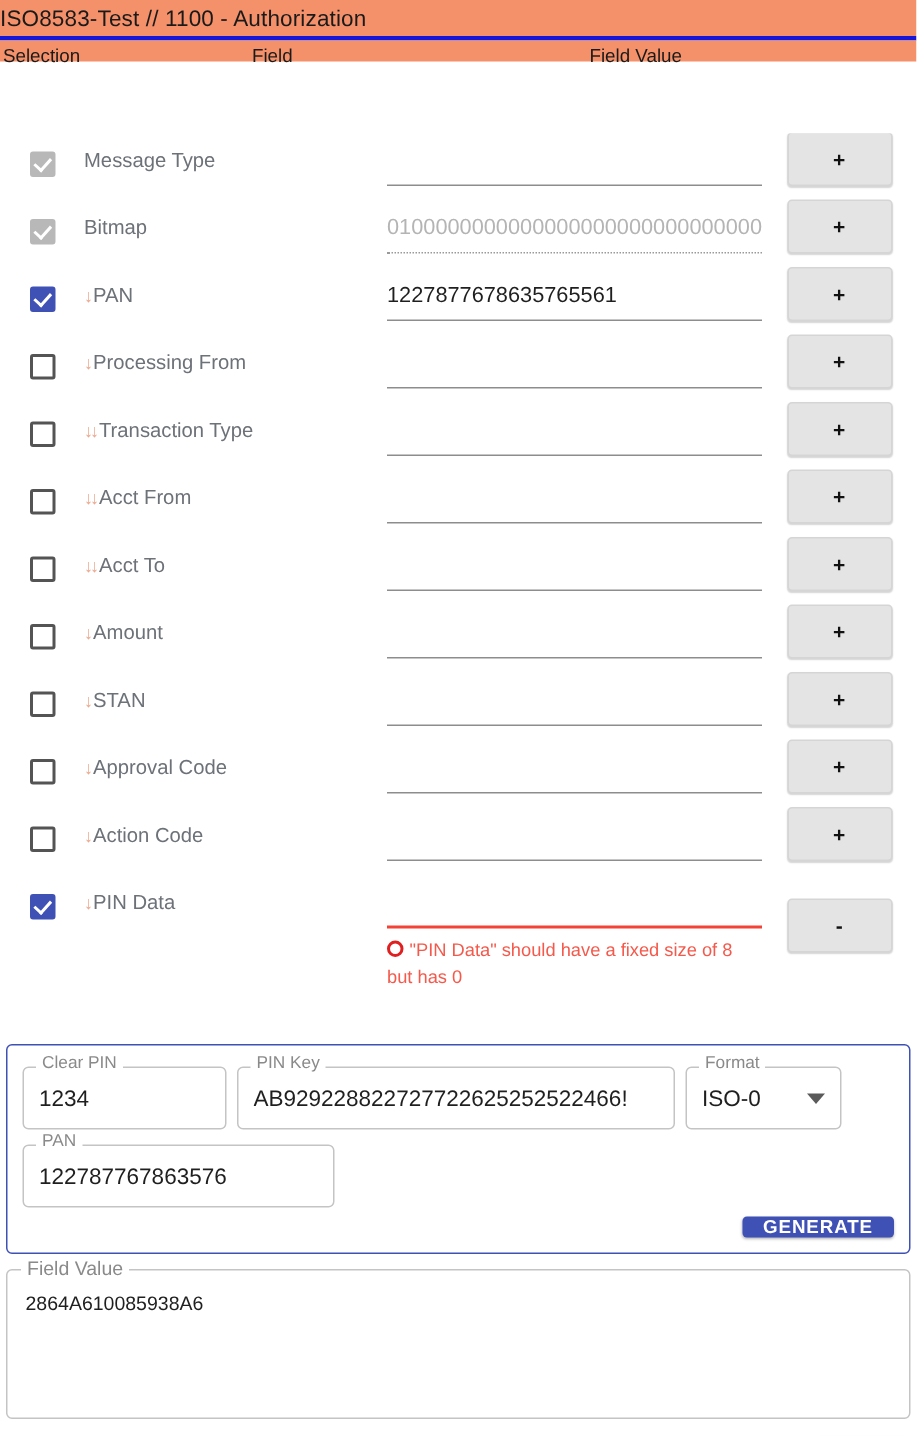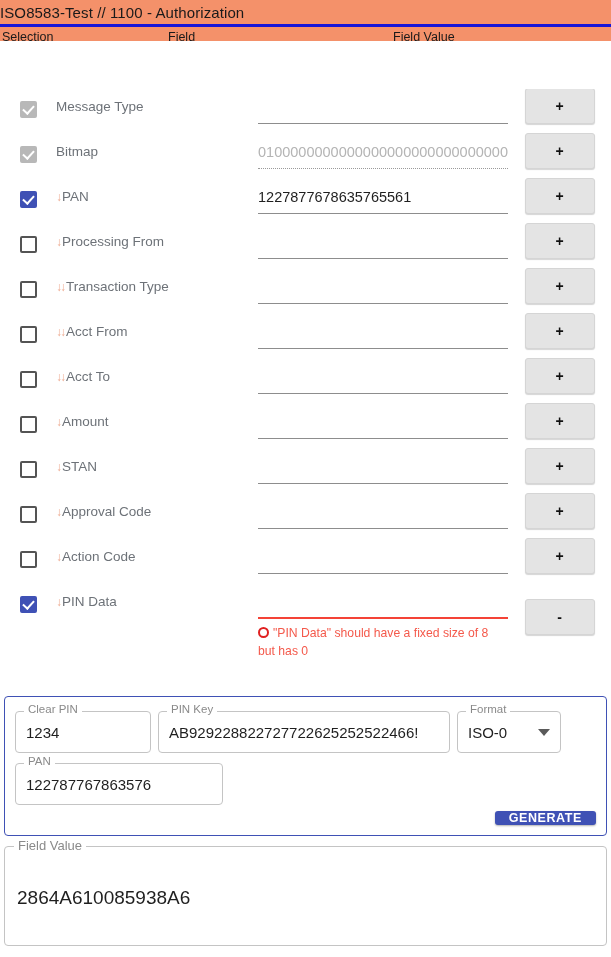--- a/index.html
+++ b/index.html
@@ -265,21 +265,21 @@
     background: #fff;
   }
   .fvlbl {
     position: absolute;
     top: -8px; left: 10px;
     background: #fff;
     padding: 0 4px;
     font-size: 13px;
     color: #8a8a8a;
   }
-  .fvval { font-size: 19px; color: #1f1f1f; margin-top: 26px; }
+  .fvval { font-size: 13px; color: #1f1f1f; }
 
   
   .footer {
     flex: 1;
     position: relative;
   }
   .okbtn {
     position: absolute;
     right: 8px; top: 12px;
     background: #3f51b5;

